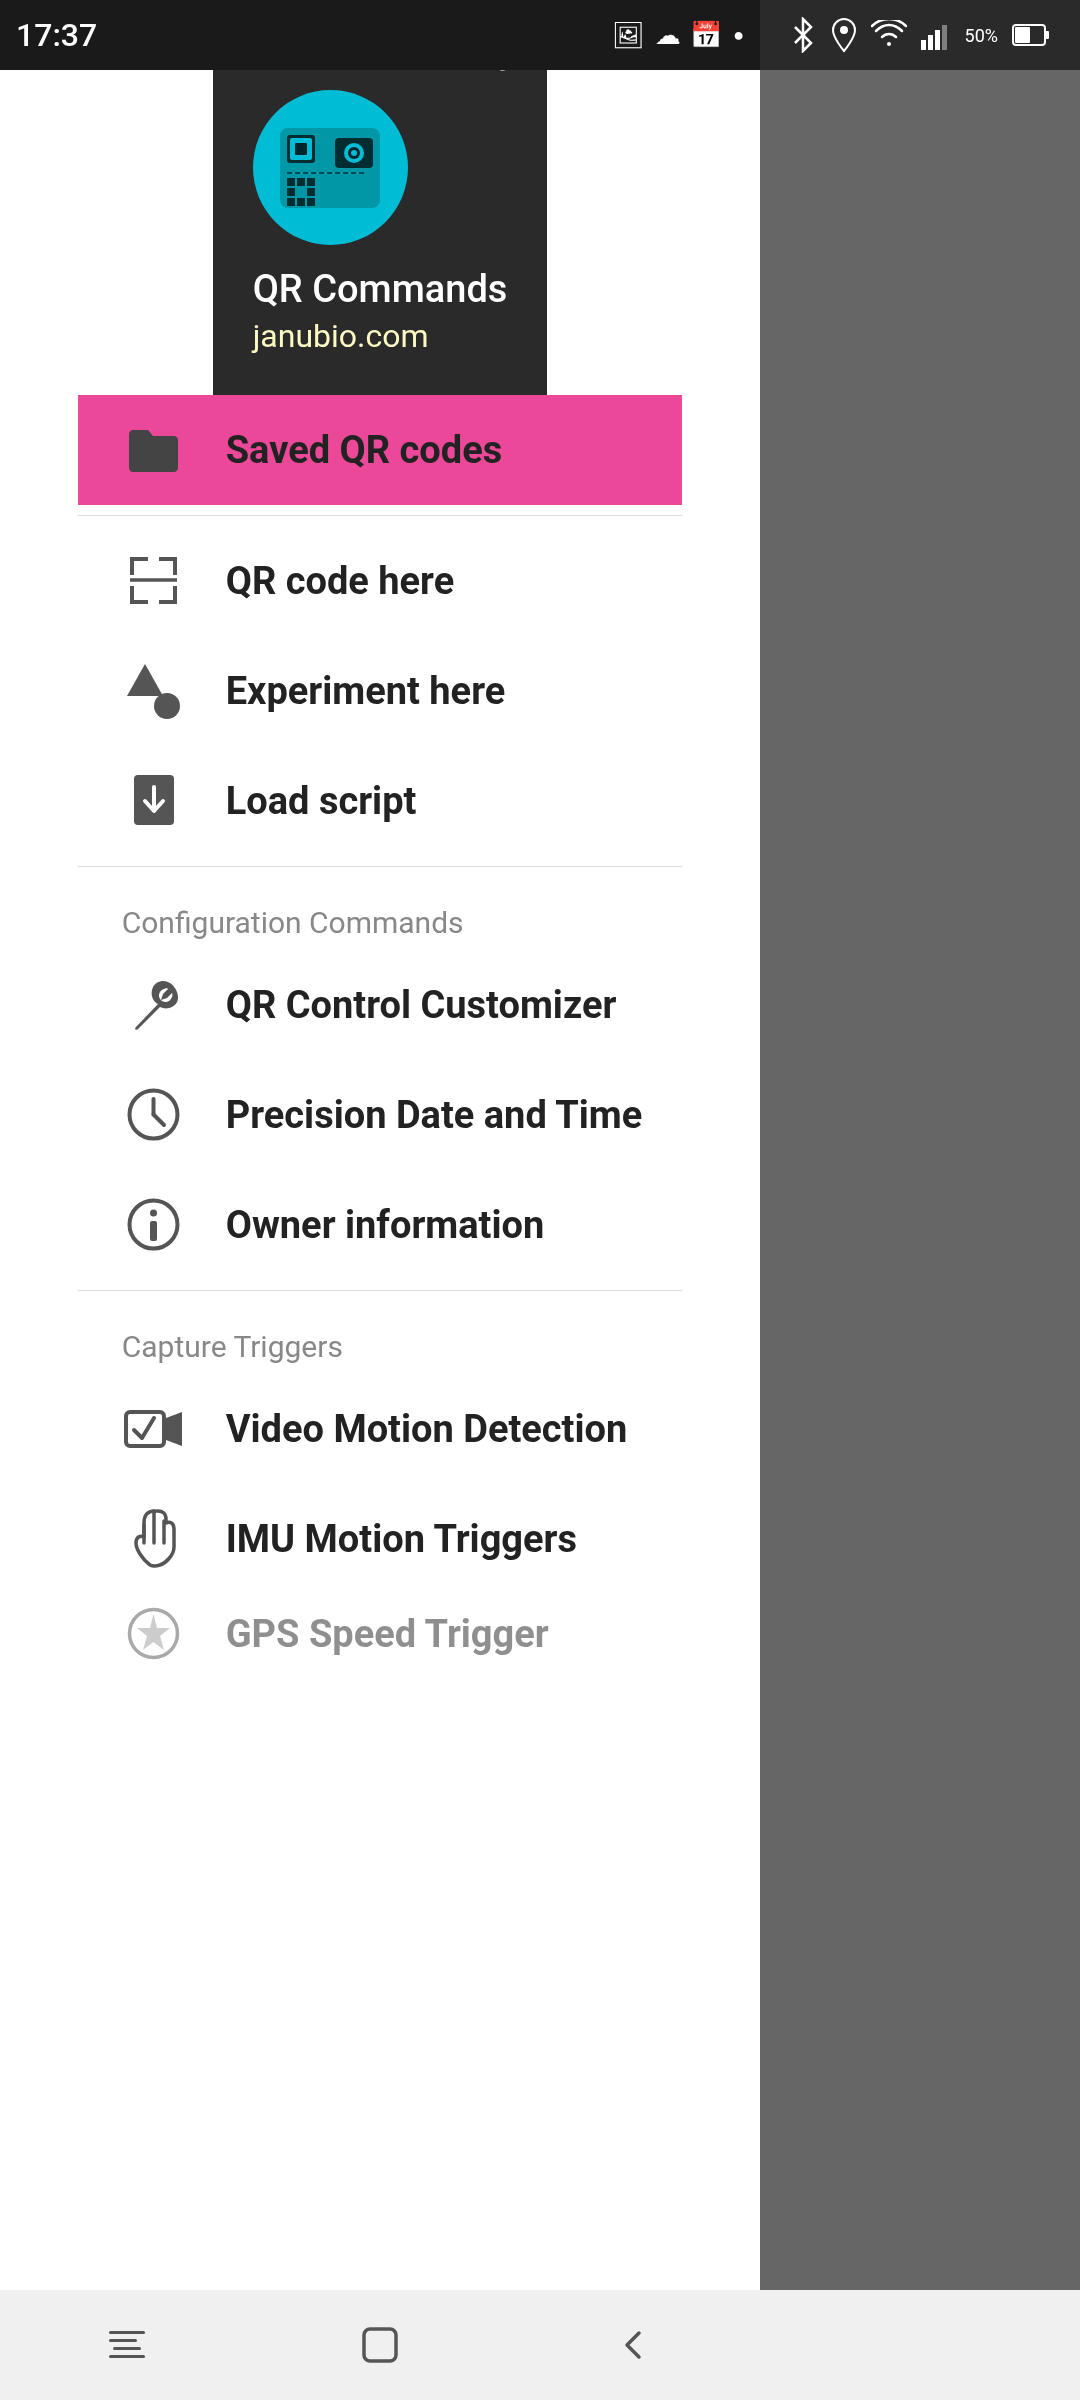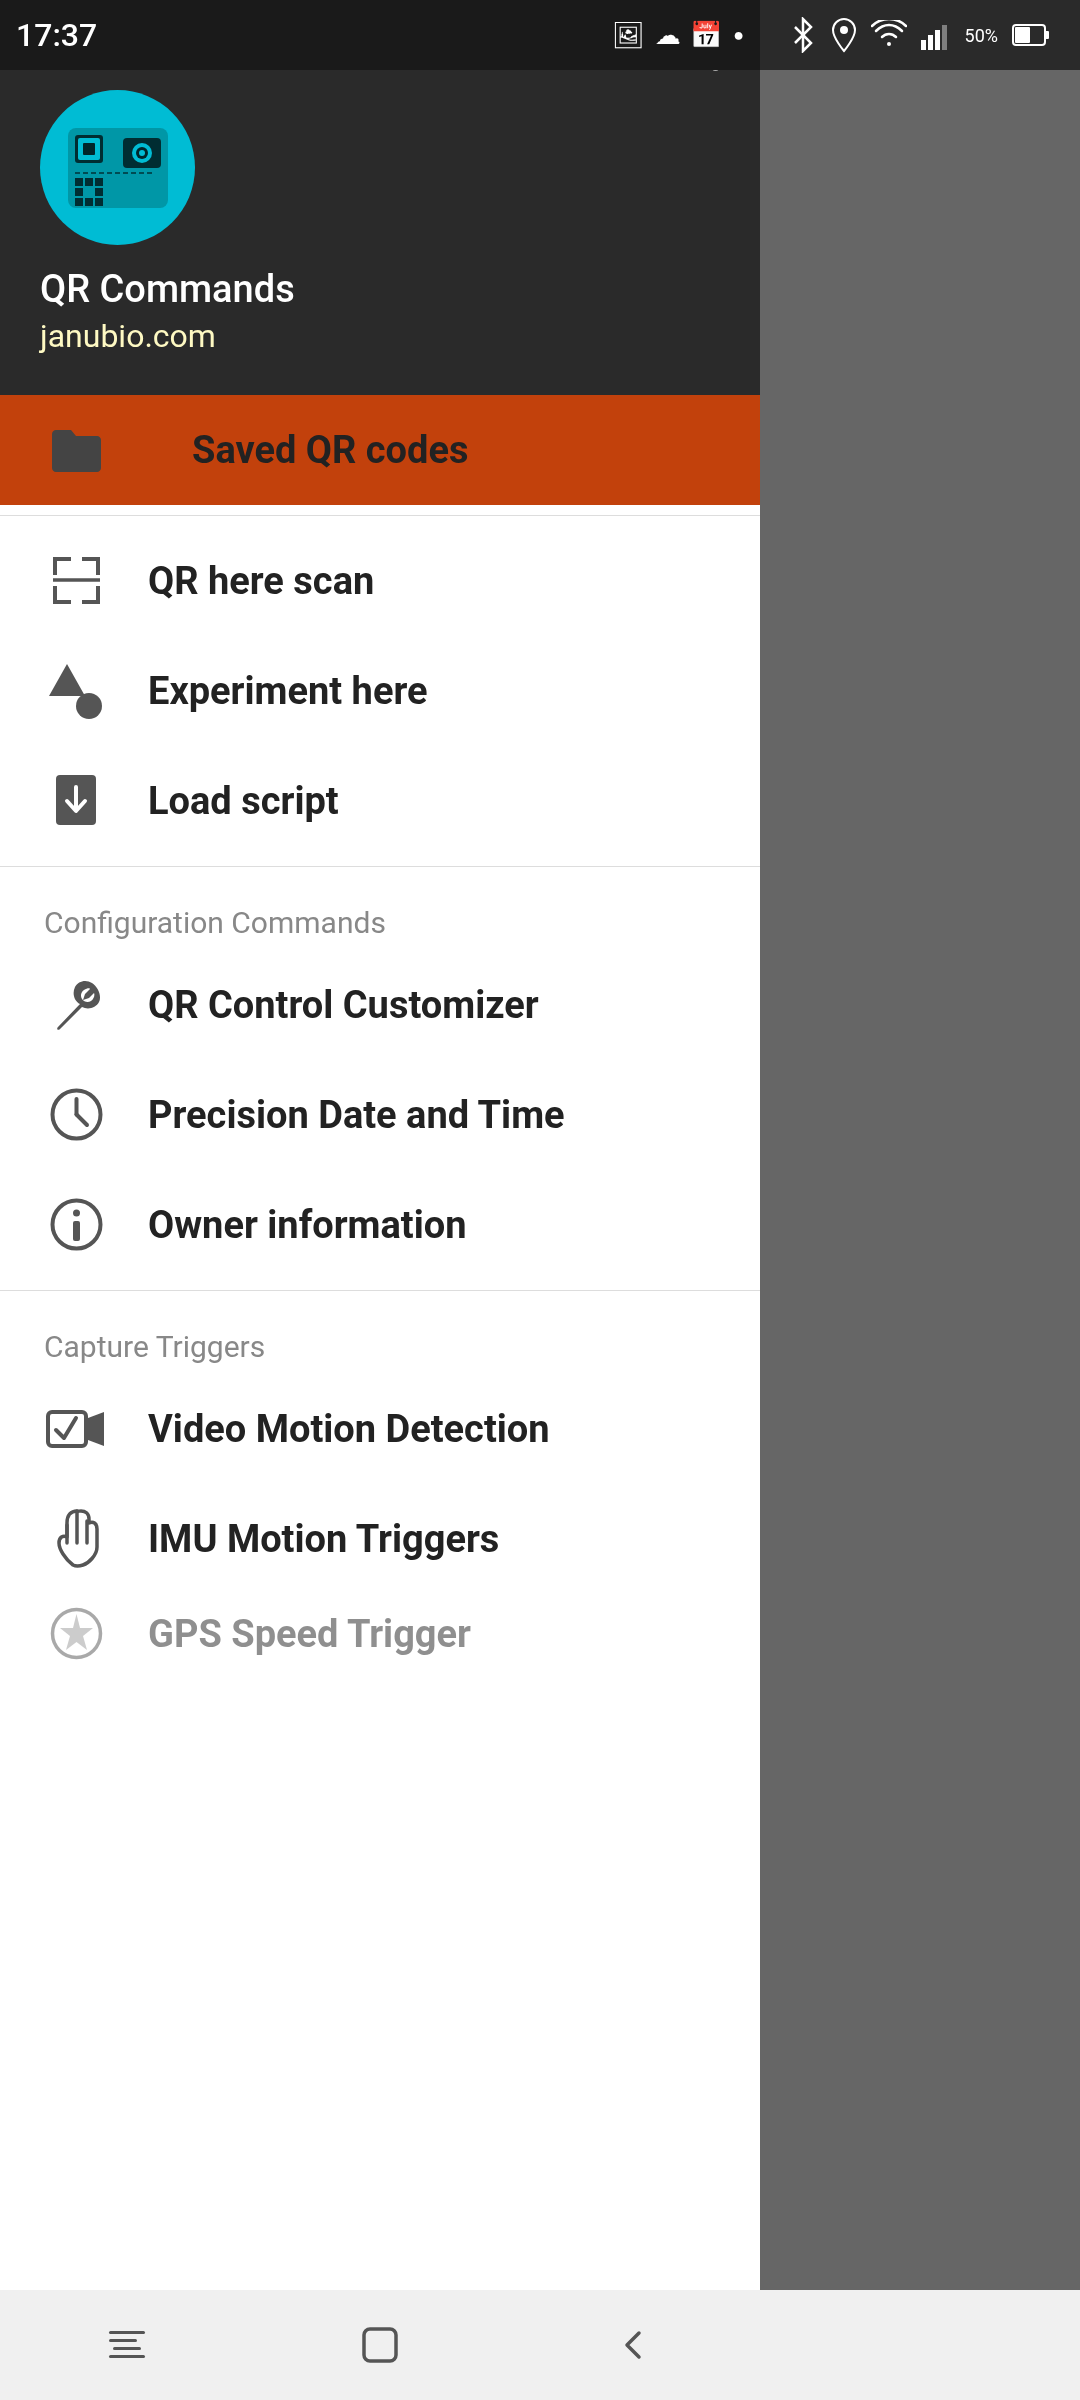--- a/index.html
+++ b/index.html
@@ -66,20 +66,21 @@
     
     .drawer {
       position: absolute;
       top: 0; left: 0;
       width: 760px;
       height: 2400px;
       background: #fff;
       z-index: 5;
       display: flex;
       flex-direction: column;
+      align-items: center;
     }
 
     
     .right-panel {
       position: absolute;
       top: 0; right: 0;
       width: 320px;
       height: 2400px;
       background: #666;
       z-index: 4;
@@ -159,22 +160,21 @@
     .menu-item {
       display: flex;
       align-items: center;
       padding: 0 40px;
       height: 110px;
       cursor: pointer;
       border-bottom: none;
     }
 
     .menu-item.active {
-      background: #c2410c;
-      gap: 44px;
+      background: #ec4899;
     }
 
     .menu-icon {
       width: 72px;
       display: flex;
       align-items: center;
       justify-content: center;
       flex-shrink: 0;
     }
 
@@ -353,21 +353,21 @@
           <rect x="4" y="4" width="4" height="18" fill="#555"></rect>
           <rect x="33" y="4" width="18" height="4" fill="#555"></rect>
           <rect x="47" y="4" width="4" height="18" fill="#555"></rect>
           <rect x="4" y="47" width="18" height="4" fill="#555"></rect>
           <rect x="4" y="33" width="4" height="18" fill="#555"></rect>
           <rect x="33" y="47" width="18" height="4" fill="#555"></rect>
           <rect x="47" y="33" width="4" height="18" fill="#555"></rect>
           <line x1="4" y1="27" x2="51" y2="27" stroke="#555" stroke-width="3.5"></line>
         </svg>
       </div>
-      <span class="menu-label">QR here scan</span>
+      <span class="menu-label">QR code here</span>
     </div>
 
     <div class="menu-item">
       <div class="menu-icon">
         <svg width="58" height="58" viewBox="0 0 58 58" fill="none">
 
           <path d="M20 2 L38 34 L2 34 Z" fill="#555"></path>
 
           <circle cx="42" cy="44" r="13" fill="#555"></circle>
         </svg>

